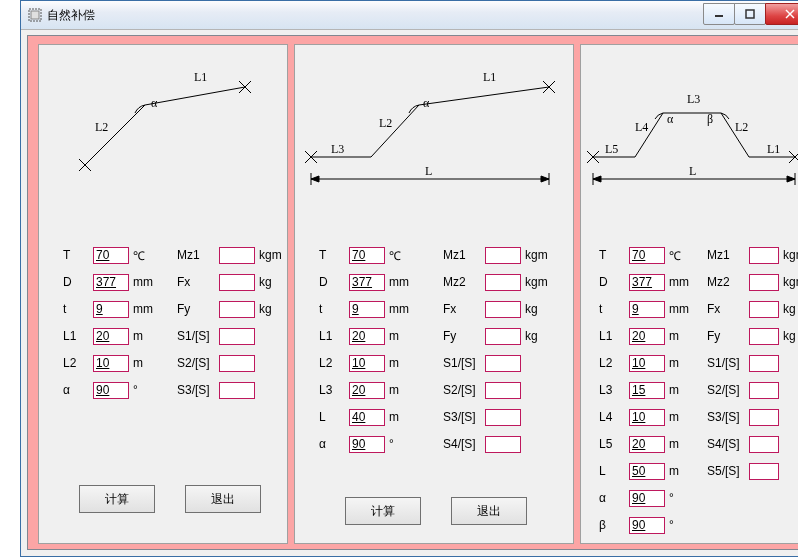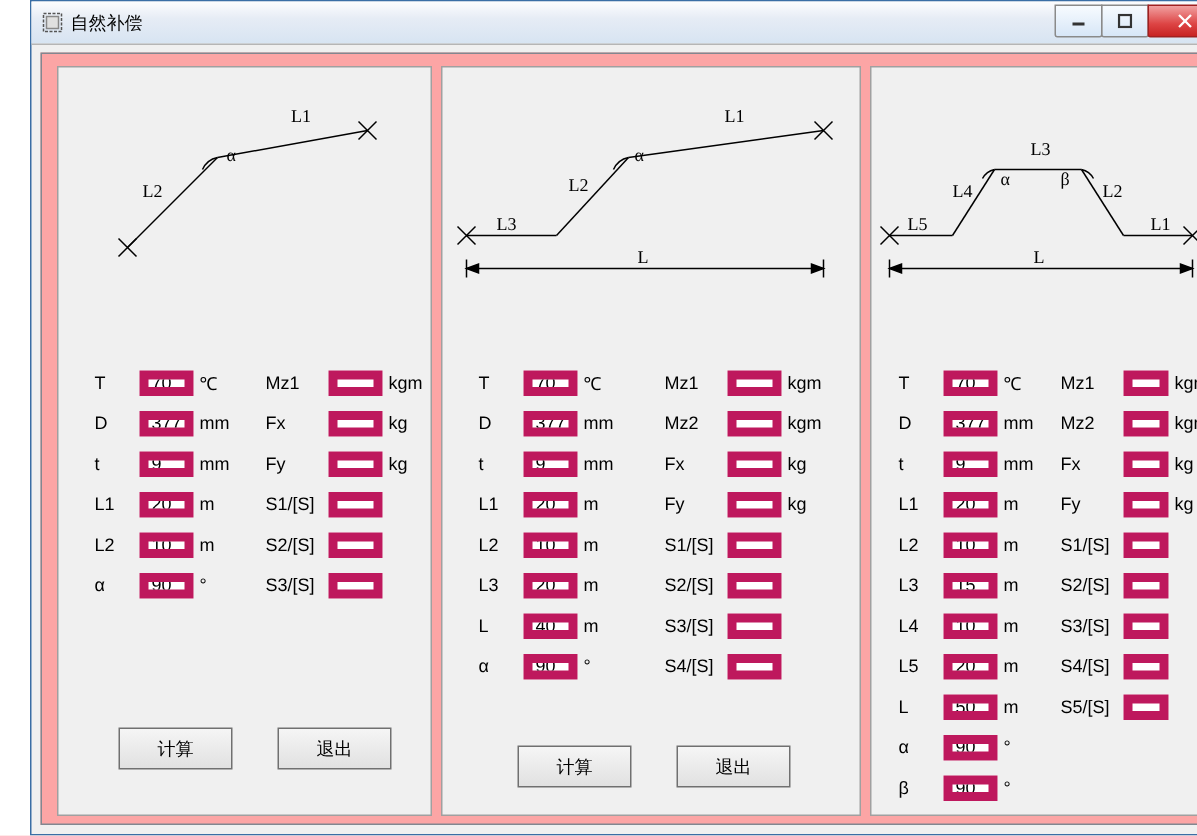--- a/index.html
+++ b/index.html
@@ -15,21 +15,21 @@
   .client{position:absolute;left:6px;top:34px;right:6px;bottom:6px;border:1px solid #828790;background:#fca5a5;box-sizing:border-box;}
   .panel{border:1px solid #a0a0a0;background:#f0f0f0;position:absolute;box-sizing:border-box;}
   .panel.p1{left:10px;top:8px;width:250px;height:500px;}
   .panel.p2{left:266px;top:8px;width:280px;height:500px;}
   .panel.p3{left:552px;top:8px;width:225px;height:500px;overflow:hidden;}
   .diagram{height:130px;position:relative;}
   .diagram svg{position:absolute;left:0;top:0;}
   .row{display:flex;align-items:center;height:24px;margin-bottom:3px;}
   .col{position:absolute;}
   .lbl{width:30px;text-align:left;}
-  .inp{width:36px;height:17px;border:6px solid #be185d;background:#fff;font-family:inherit;font-size:12px;padding:0 2px;box-sizing:border-box;}
+  .inp{width:36px;height:17px;border:1px solid #be185d;background:#fff;font-family:inherit;font-size:12px;padding:0 2px;box-sizing:border-box;text-decoration:underline;}
   .unit{width:28px;margin-left:4px;}
   .btn{width:76px;height:28px;border:1px solid #707070;background:linear-gradient(#f5f5f5,#e1e1e1);font-family:inherit;font-size:12px;cursor:pointer;}
   .btns{position:absolute;display:flex;gap:30px;}
 </style>
 </head>
 <body>
 
 <div class="window">
   <div class="titlebar">
     <span class="title-icon">

